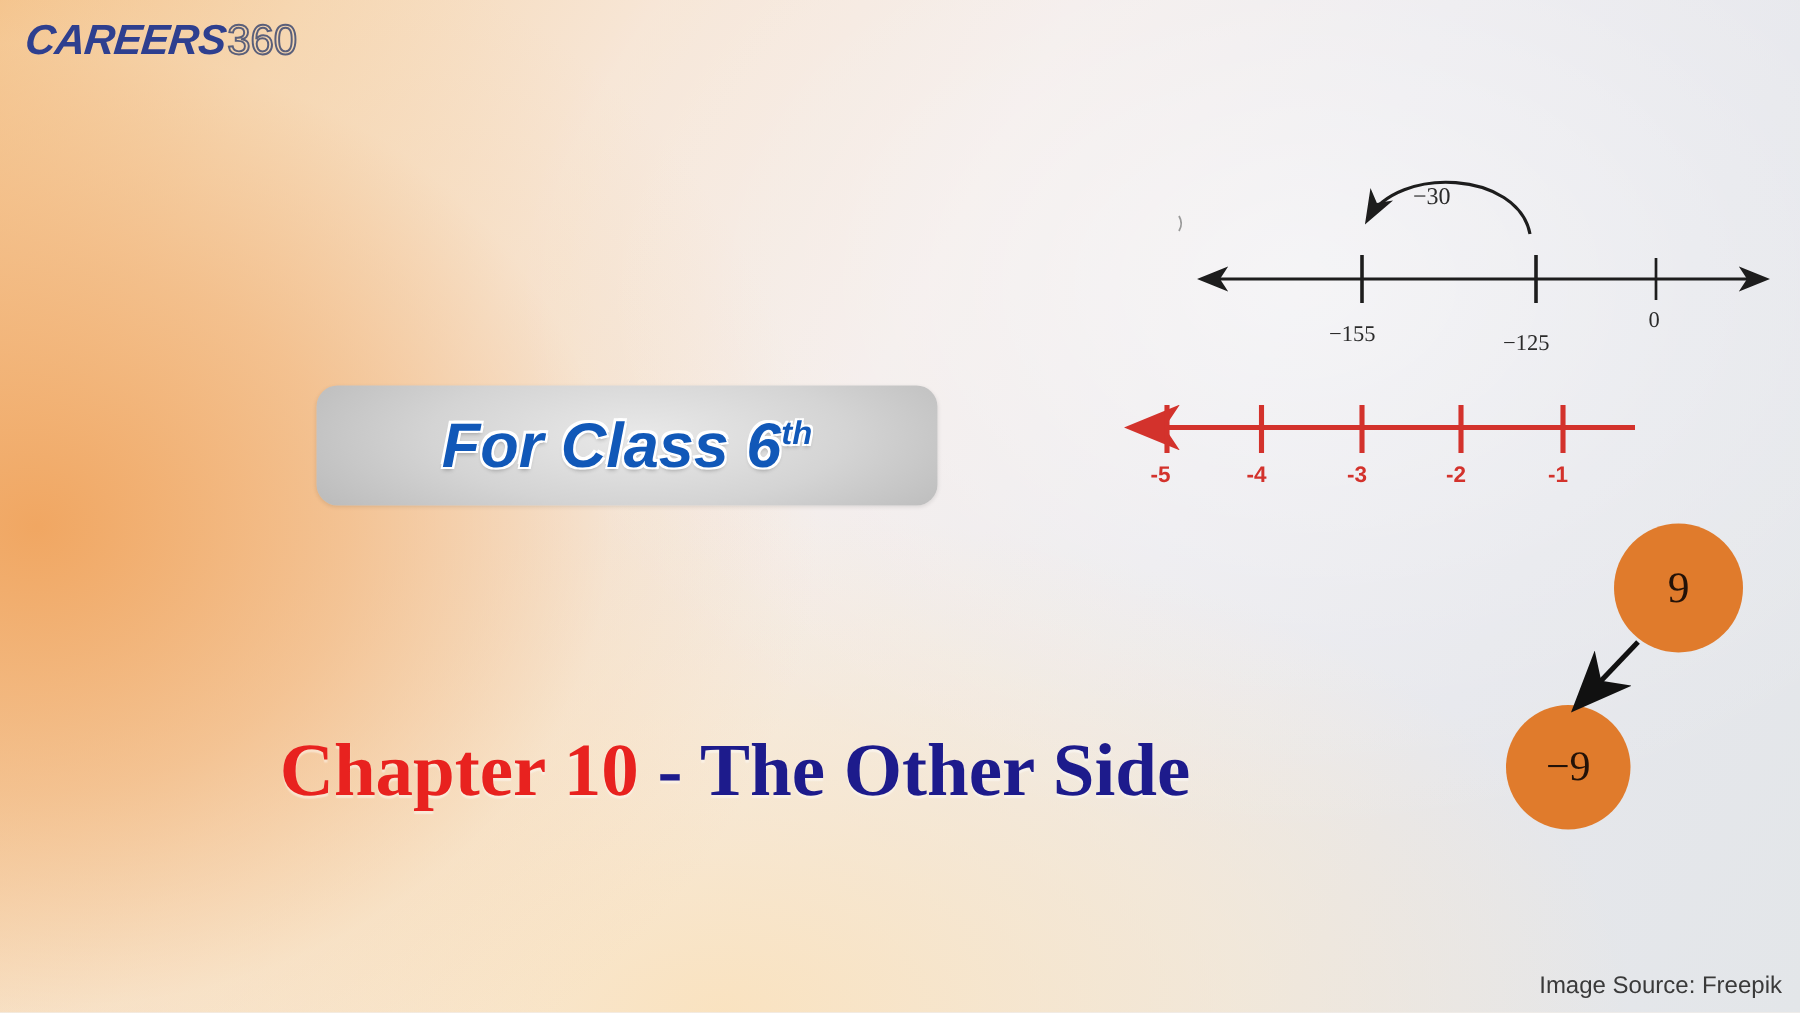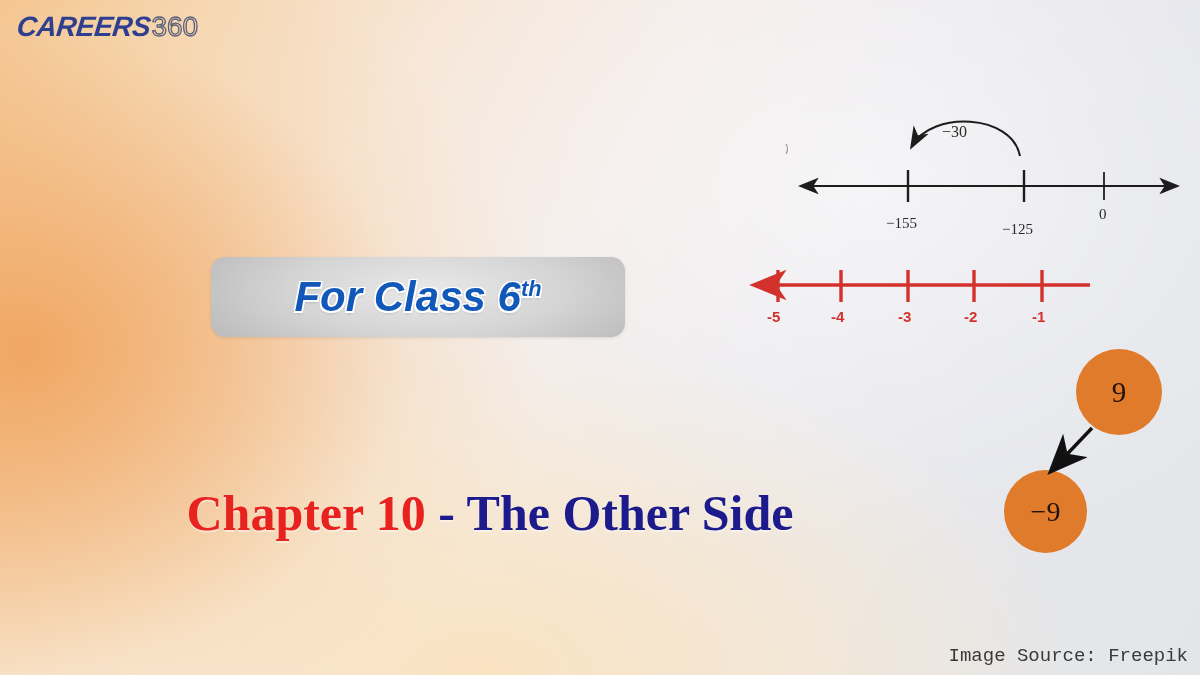--- a/index.html
+++ b/index.html
@@ -150,22 +150,22 @@
   }
   #bubble-minus14 { left:859px; top:399px; width:73px; height:73px; font-size:27px; }
   #bubble-nine    { left:1076px; top:349px; width:86px; height:86px; font-size:29px; }
   #bubble-minus9  { left:1004px; top:470px; width:83px; height:83px; font-size:28px; }
 
   #bubble-arrow { position:absolute; left:1030px; top:420px; width:80px; height:80px; }
 
   
   #image-source {
     position:absolute; right:12px; bottom:8px;
-    font-family:Liberation Mono, monospace;
-    font-size:19px;
+    font-family:Liberation Sans, sans-serif;
+    font-size:16px;
     color:#3a3a3a;
     white-space:nowrap;
   }
 </style>
 </head>
 <body>
 
 <div id="poster">
   <div id="sheen"></div>
 

